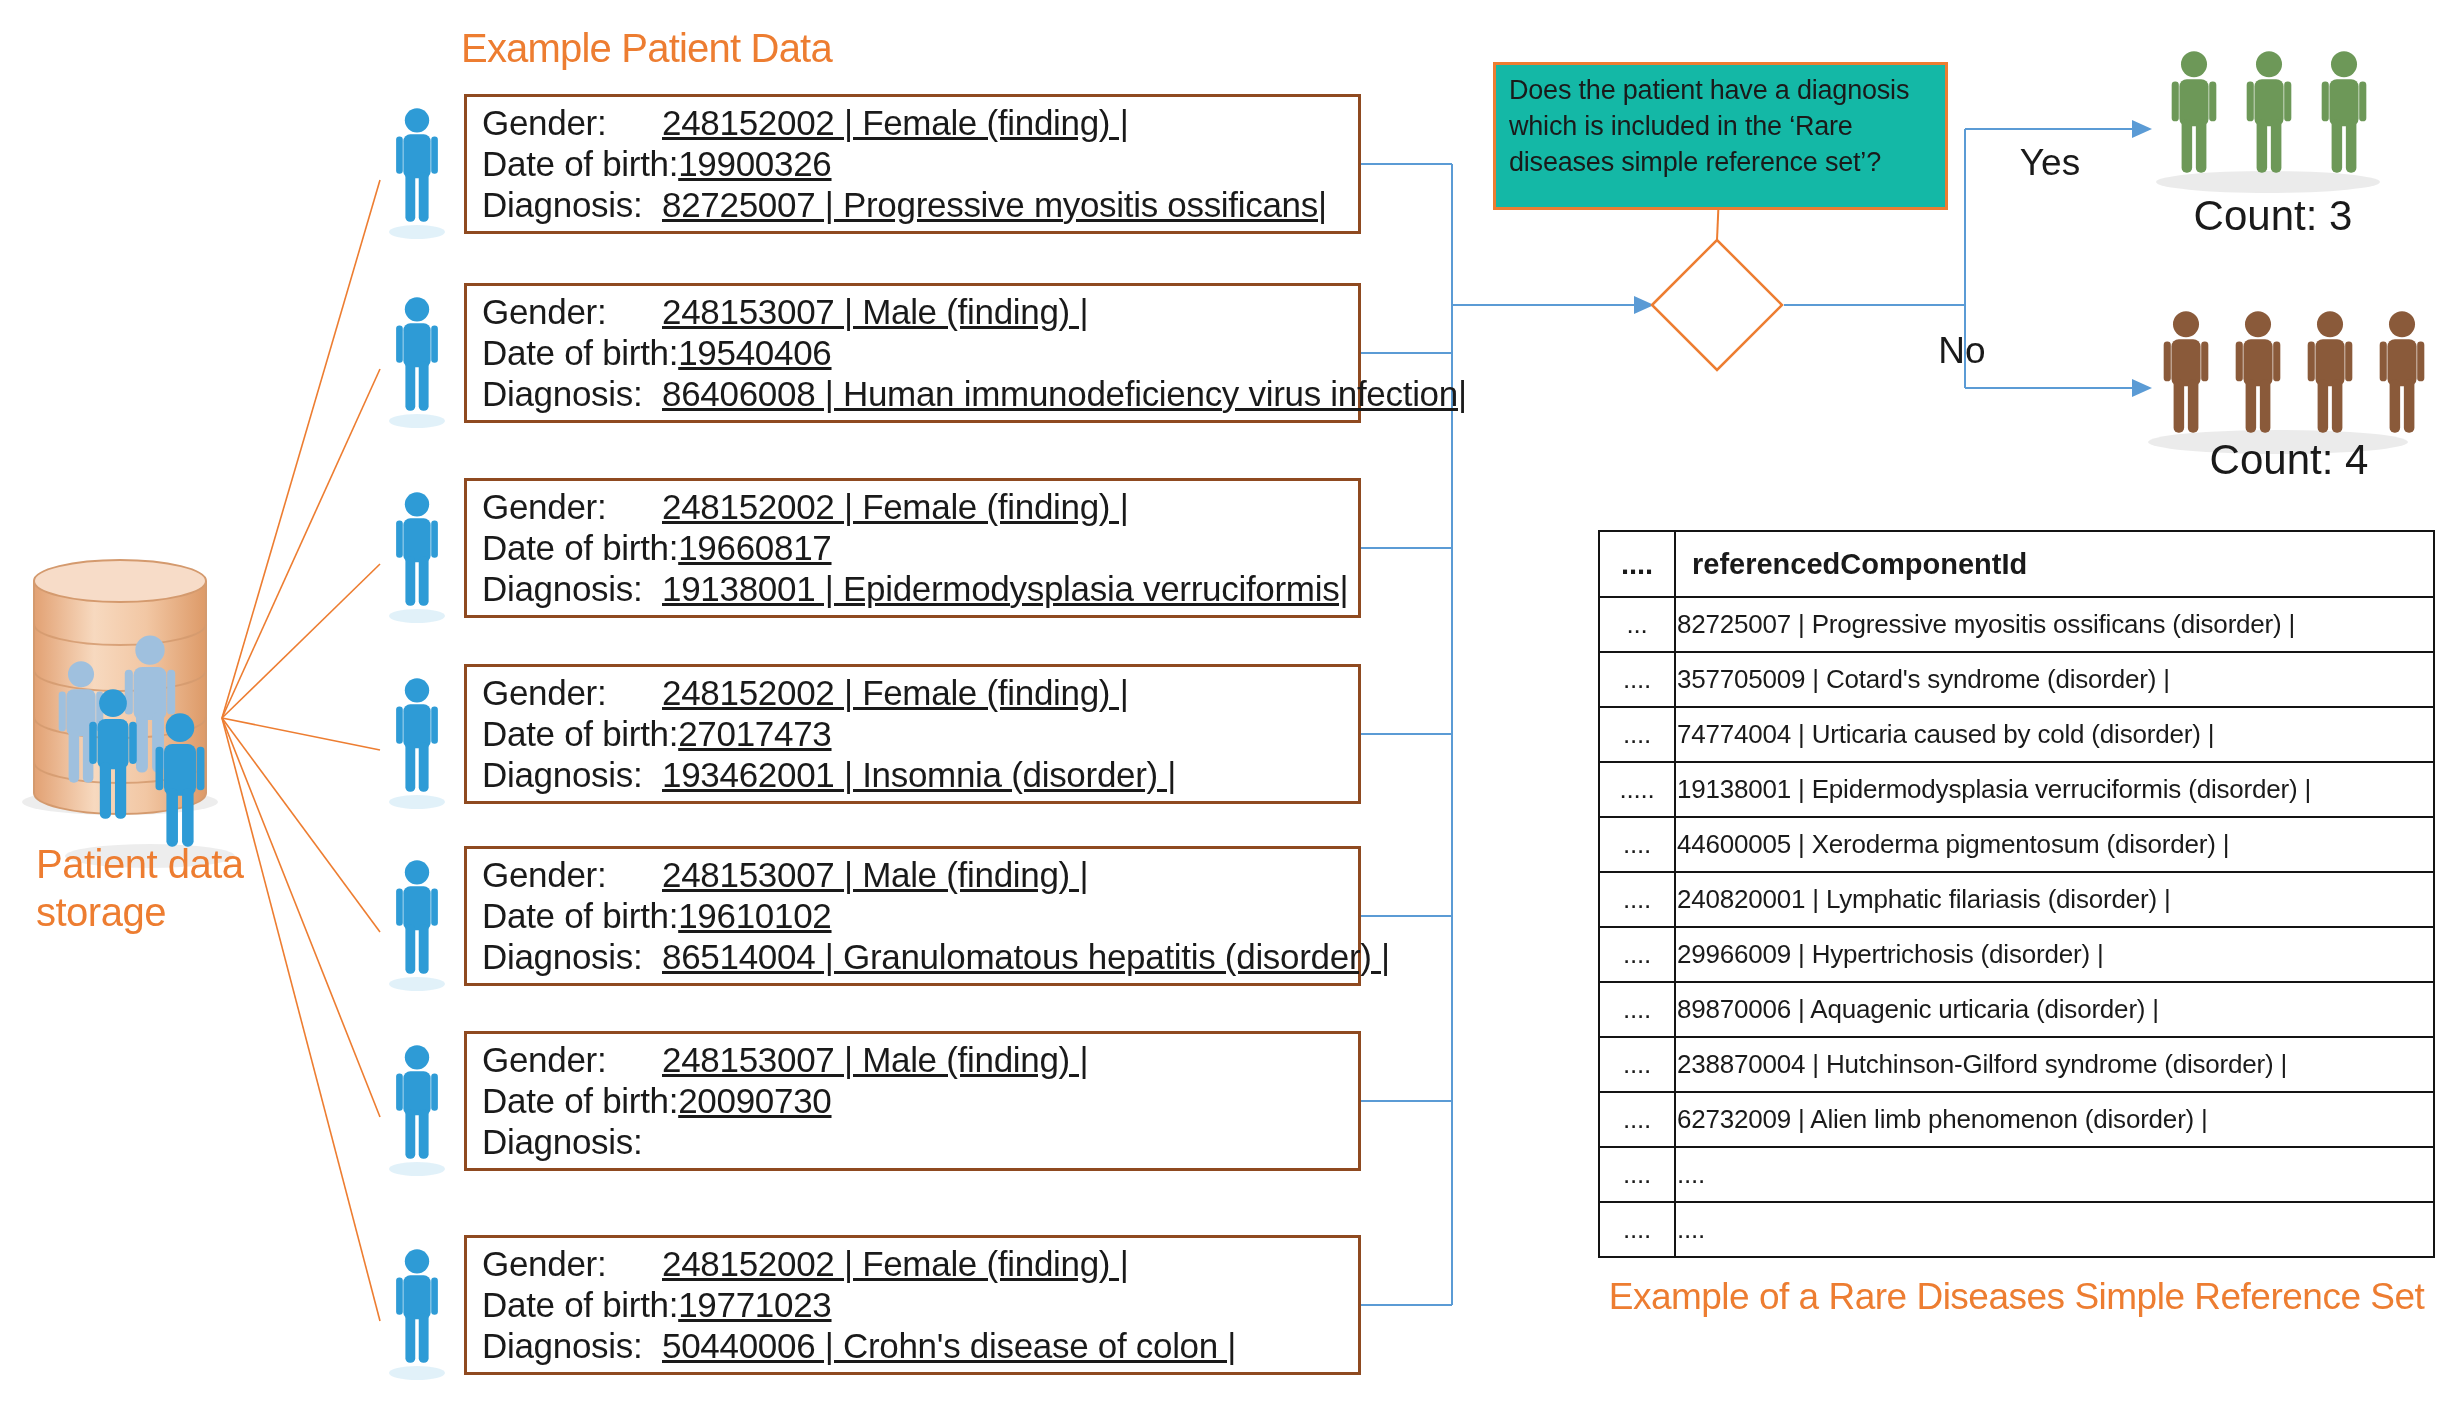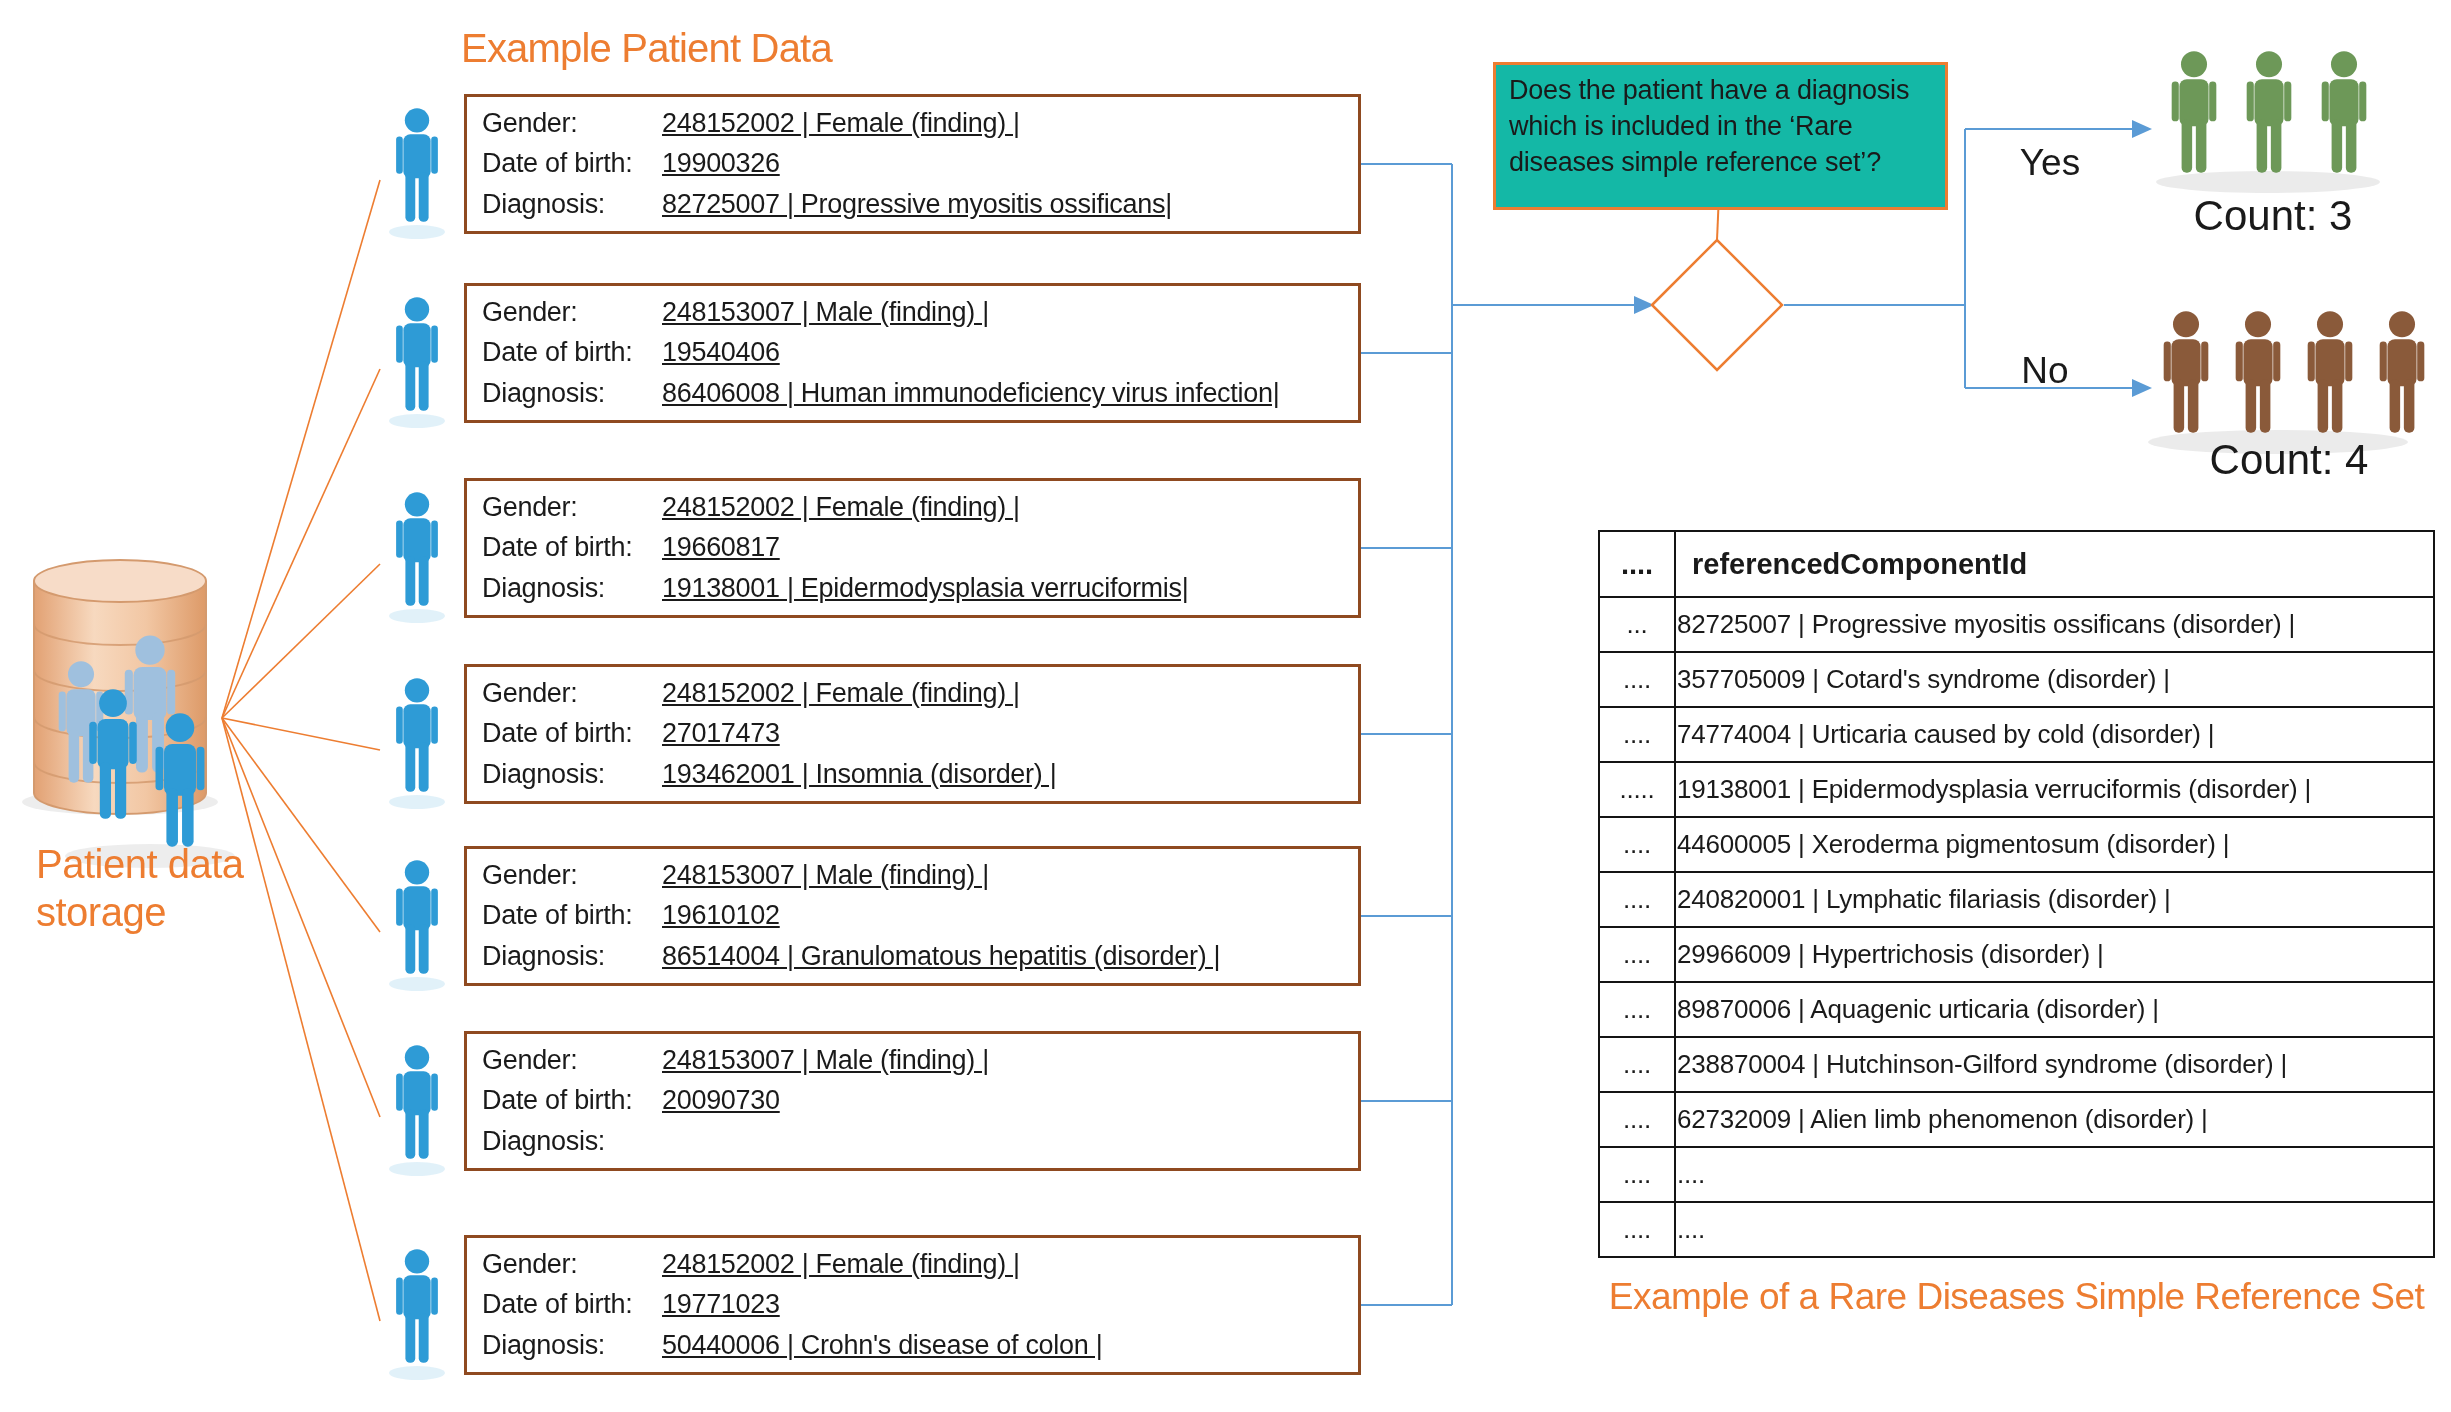--- a/index.html
+++ b/index.html
@@ -17,33 +17,33 @@
        font-family:"Liberation Sans","DejaVu Sans",sans-serif;color:var(--ink);}
   .stage{position:absolute;inset:0;}
   svg.overlay{position:absolute;left:0;top:0;z-index:1;}
 
   .main-title{position:absolute;left:461px;top:26px;font-size:40px;letter-spacing:-0.8px;
               color:var(--accent);z-index:2;white-space:nowrap;}
 
   .pbox{position:absolute;left:464px;width:897px;height:140px;box-sizing:border-box;
         border:3px solid var(--box-brown);background:#fff;display:flex;flex-direction:column;
         justify-content:space-around;padding:6px 6px 6px 15px;z-index:2;}
-  .prow{display:flex;font-size:27px;letter-spacing:-0.3px;white-space:nowrap;}
+  .prow{display:flex;font-size:35px;letter-spacing:-0.3px;white-space:nowrap;}
   .plabel{flex:0 0 180px;}
   .pval{flex:1;text-decoration:underline;}
 
   .decision-box{position:absolute;left:1493px;top:62px;width:455px;height:148px;box-sizing:border-box;
                 border:3px solid var(--accent);background:#14b8a6;padding:8px 13px;font-size:27px;
                 line-height:1.33;letter-spacing:-0.2px;z-index:2;}
 
   .storage-label{position:absolute;left:36px;top:840px;width:240px;font-size:40px;line-height:1.2;
                  letter-spacing:-0.5px;color:var(--accent);z-index:2;}
 
   .yes-label{position:absolute;left:2000px;top:142px;width:100px;text-align:center;font-size:37px;z-index:2;}
-  .no-label{position:absolute;left:1995px;top:330px;width:100px;text-align:center;font-size:37px;z-index:2;margin-top:20px;}
+  .no-label{position:absolute;left:1912px;top:330px;width:100px;text-align:center;font-size:37px;z-index:2;}
   .count-yes{position:absolute;left:2168px;top:192px;width:210px;text-align:center;font-size:42px;z-index:2;}
   .count-no{position:absolute;left:2184px;top:436px;width:210px;text-align:center;font-size:42px;z-index:2;}
 
   table.refset{position:absolute;left:1598px;top:530px;width:837px;z-index:2;background:#fff;
                border-collapse:collapse;table-layout:fixed;}
   table.refset th,table.refset td{border:2px solid #141414;overflow:hidden;white-space:nowrap;}
   table.refset th{height:62px;font-size:29px;font-weight:bold;text-align:left;}
   table.refset td{height:51px;font-size:26px;letter-spacing:-0.2px;}
   table.refset .dots{width:72px;text-align:center;}
   table.refset .ref{}

